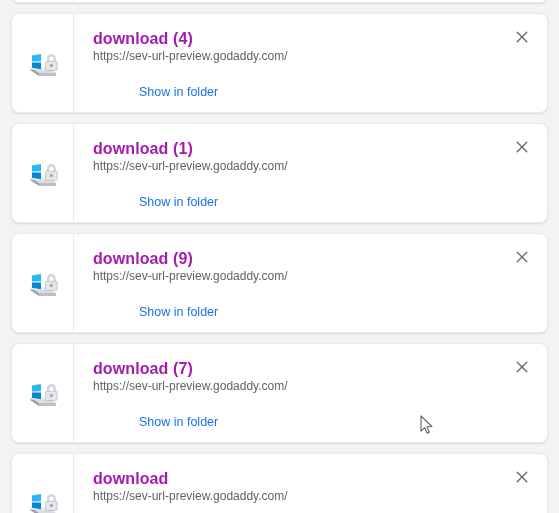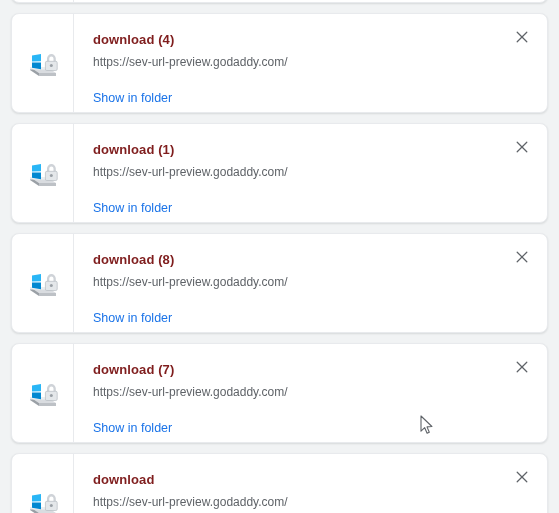--- a/index.html
+++ b/index.html
@@ -57,51 +57,51 @@
 
   .content-cell {
     flex: 1 1 auto;
     position: relative;
     padding: 16px 0 0 19px;
     min-width: 0;
   }
 
   .download-title {
     display: inline-block;
-    font-size: 13px;
+    font-size: 16px;
     font-weight: bold;
-    color: #7f1d1d;
+    color: #a21caf;
     line-height: 15px;
     letter-spacing: 0.1px;
     cursor: pointer;
     text-decoration: none;
   }
 
   .download-url {
-    margin-top: 6px;
     font-size: 12px;
     color: #5f6368;
     line-height: 16px;
     white-space: nowrap;
     overflow: hidden;
     text-overflow: ellipsis;
     padding-right: 60px;
   }
 
   .show-in-folder {
     display: inline-block;
     margin-top: 20px;
     font-size: 12.5px;
     color: #1a73e8;
     line-height: 16px;
     cursor: pointer;
     background: none;
     border: none;
     padding: 0;
     font-family: inherit;
+    margin-left: 46px;
   }
 
   .remove-button {
     position: absolute;
     top: 12px;
     right: 14px;
     width: 22px;
     height: 22px;
     border: none;
     background: transparent;
@@ -197,21 +197,21 @@
     </div>
   </div>
 
   <div class="download-card">
     <div class="icon-cell">
       <svg class="file-icon" viewBox="0 0 34 34">
         <use href="#sym-win-lock"></use>
       </svg>
     </div>
     <div class="content-cell">
-      <a class="download-title">download (8)</a>
+      <a class="download-title">download (9)</a>
       <div class="download-url">https://sev-url-preview.godaddy.com/</div>
       <button class="show-in-folder">Show in folder</button>
       <button class="remove-button" title="Remove from list">
         <svg width="12" height="12" viewBox="0 0 12 12">
           <path d="M1.2 1.2 L10.8 10.8 M10.8 1.2 L1.2 10.8" stroke="#5f6368" stroke-width="1.25" stroke-linecap="round"></path>
         </svg>
       </button>
     </div>
   </div>
 

